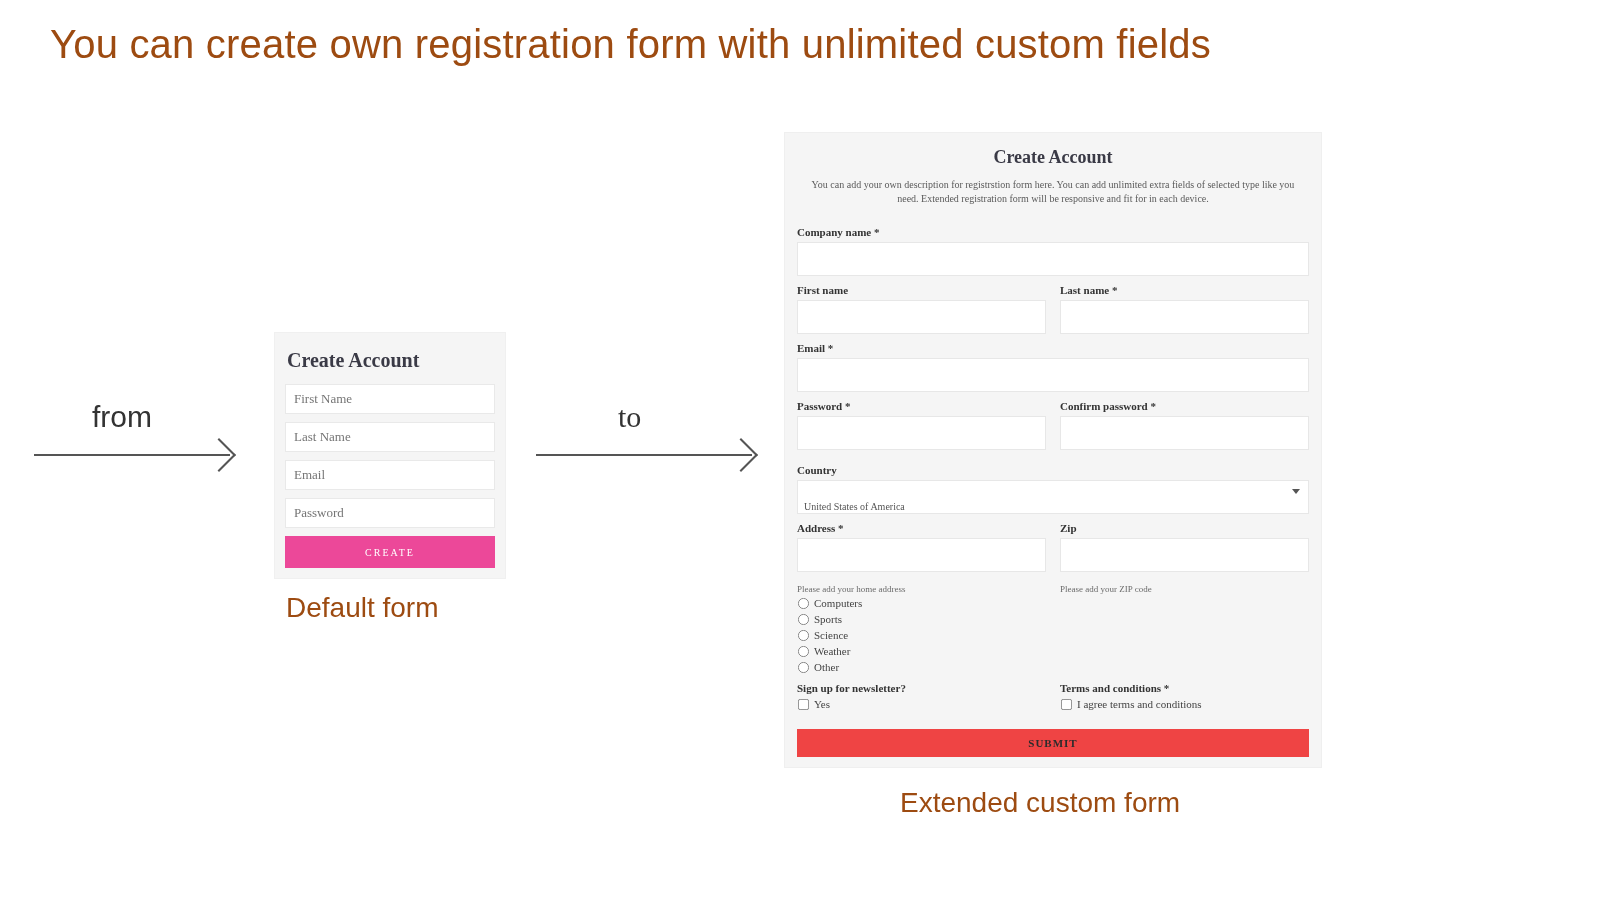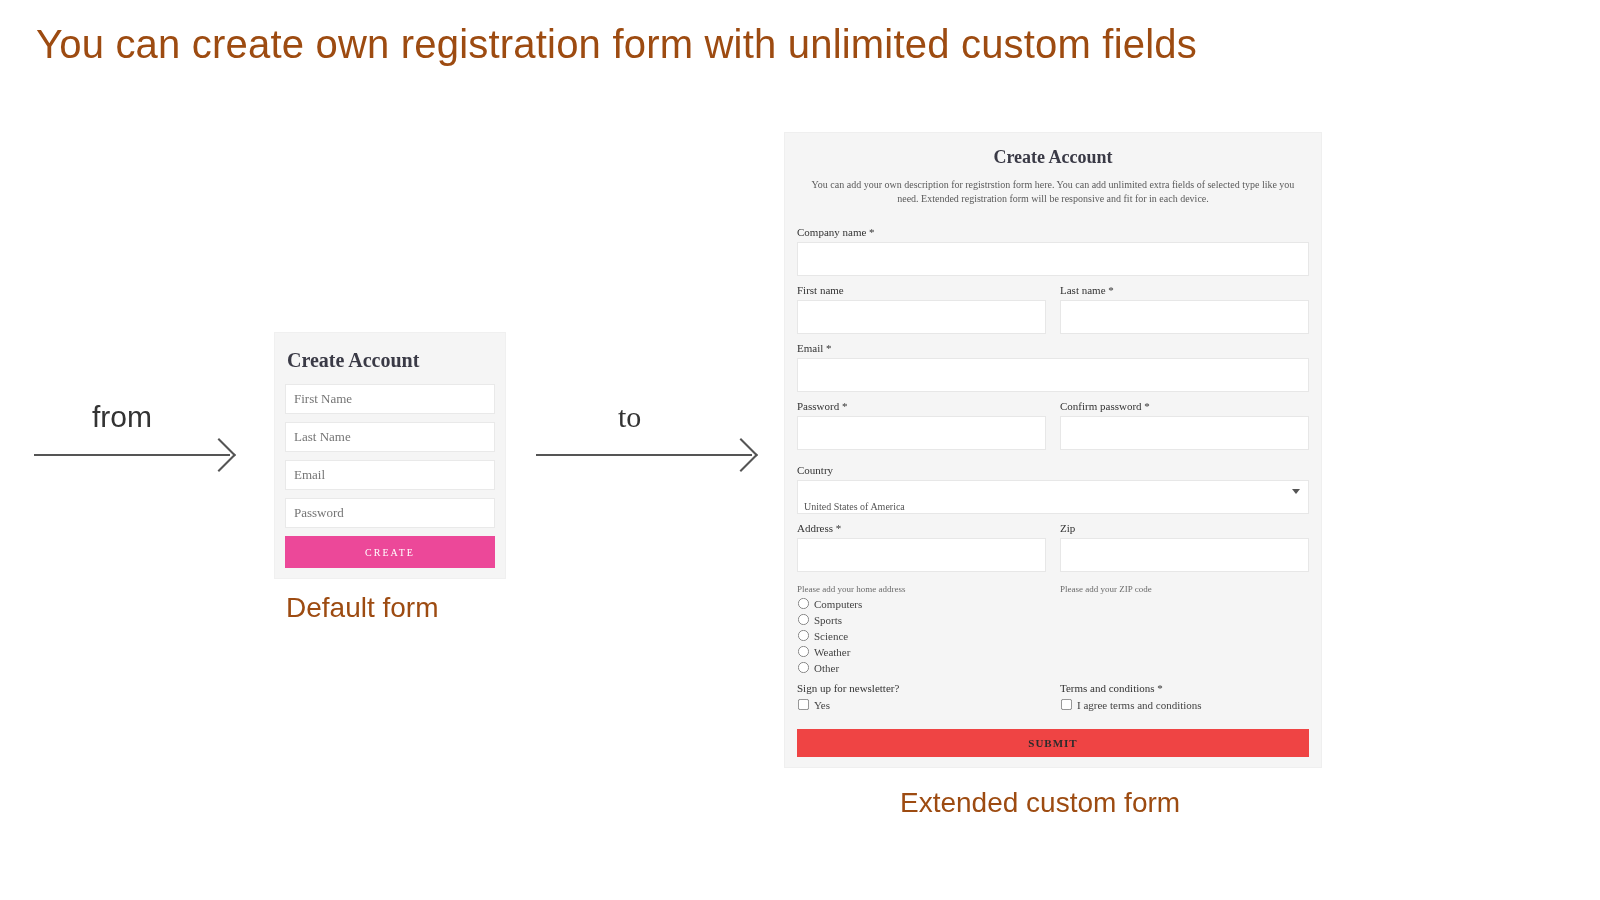--- a/index.html
+++ b/index.html
@@ -9,21 +9,21 @@
     background: #ffffff;
     font-family: Georgia, 'Times New Roman', serif;
     position: relative;
     overflow: hidden;
   }
 
   
   .headline {
     position: absolute;
     top: 22px;
-    left: 36px;
+    left: 50px;
     right: 50px;
     font-family: Arial, Helvetica, sans-serif;
     font-size: 40px;
     color: #9d4b11;
     letter-spacing: 0.2px;
     text-align: left;
   }
 
   
   .label-from {
@@ -133,21 +133,21 @@
     font-size: 10px;
     color: #5a5a5a;
     line-height: 1.4;
     padding: 0 6px 12px 6px;
   }
   .panel-ext .row { display: flex; gap: 14px; }
   .panel-ext .col { flex: 1; min-width: 0; }
   .panel-ext label.fl {
     display: block;
     font-size: 11px;
-    font-weight: normal;
+    font-weight: bold;
     color: #333333;
     margin-top: 8px;
     margin-bottom: 4px;
   }
   .panel-ext input.ti, .panel-ext .select {
     display: block;
     width: 100%;
     height: 22px;
     background: #ffffff;
     border: 1px solid #e7e7e7;
@@ -172,21 +172,21 @@
   .panel-ext .hint {
     font-size: 9px;
     color: #6b6b6b;
     margin-top: 12px;
   }
   .panel-ext .radio-line, .panel-ext .check-line {
     font-size: 11px;
     color: #444444;
     margin-top: 3px;
     display: flex;
-    align-items: center;
+    align-items: flex-start;
     gap: 4px;
   }
   .panel-ext .radio-line input, .panel-ext .check-line input {
     transform: scale(0.85);
   }
   .panel-ext .submit {
     display: block;
     width: 100%;
     height: 28px;
     margin-top: 18px;

